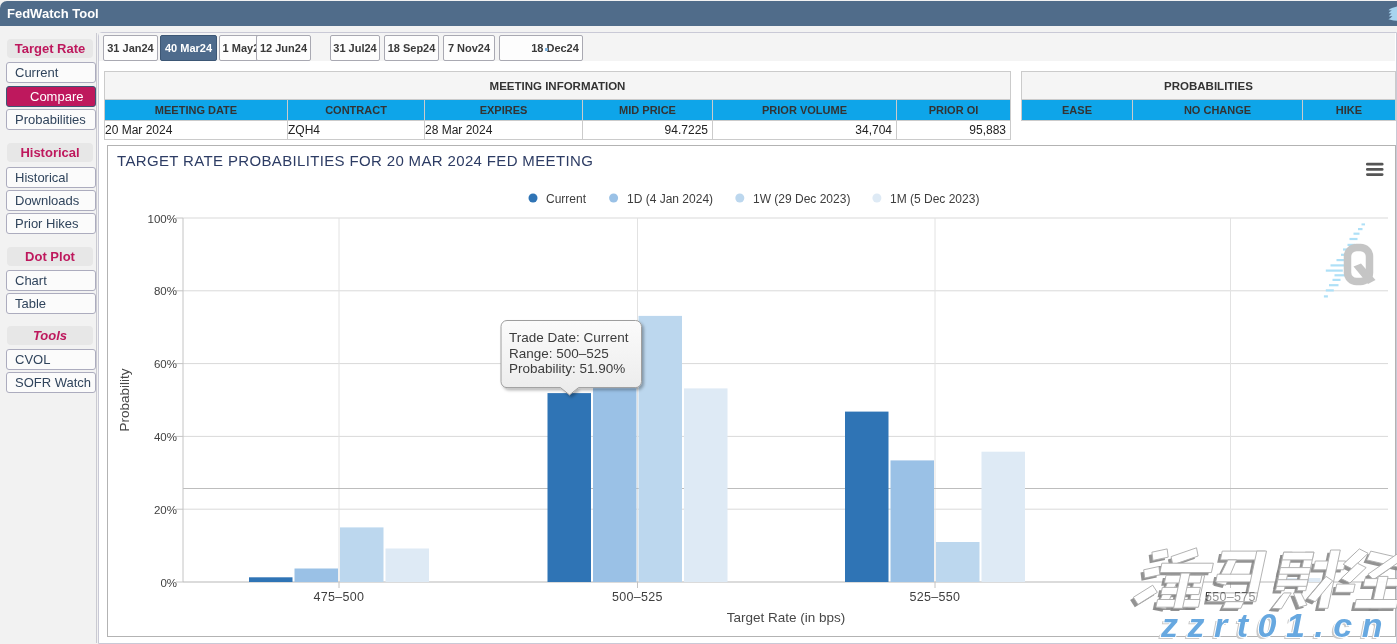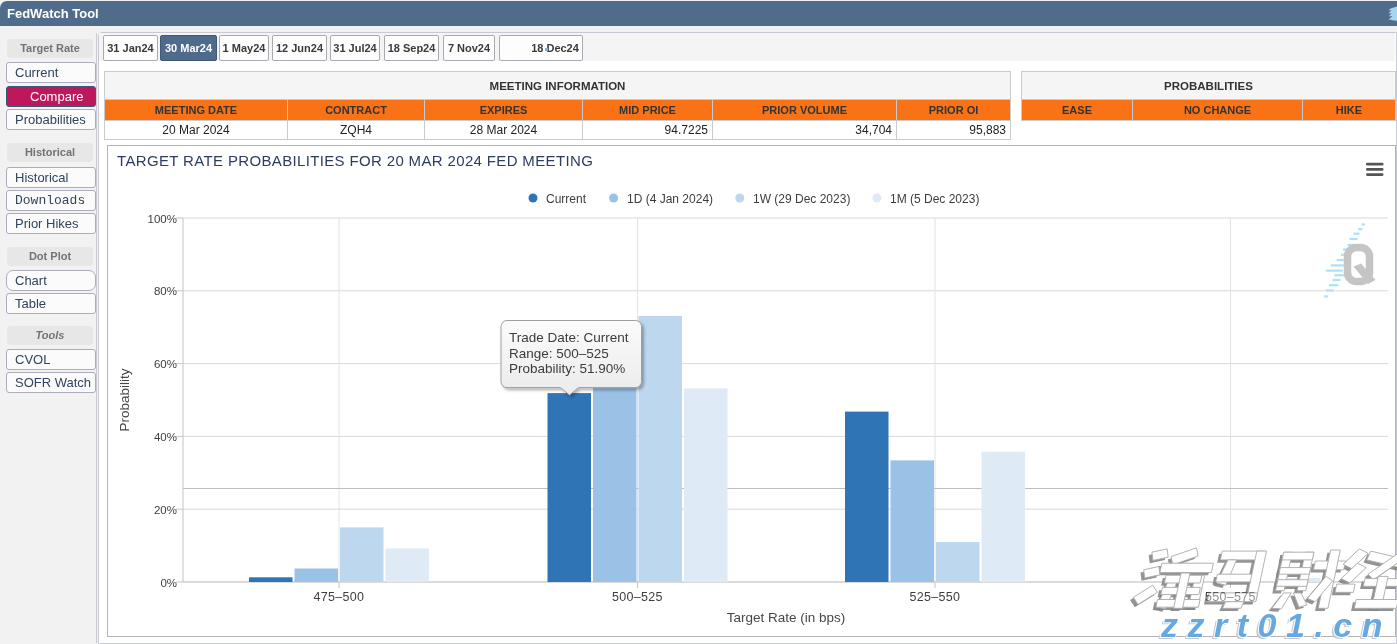--- a/index.html
+++ b/index.html
@@ -4,77 +4,77 @@
 <style>
   html,body{margin:0;padding:0;}
   body{width:1397px;height:644px;overflow:hidden;position:relative;background:#f2f2f2;
        font-family:"Liberation Sans", sans-serif;}
   .abs{position:absolute;}
   
   #topbar{left:0;top:1px;width:1397px;height:24.5px;background:#506c8a;border-top-left-radius:7px;}
   #topbar .t{position:absolute;left:7px;top:4.5px;color:#fff;font-size:13px;font-weight:bold;}
   
   .sbhead{left:7px;width:86px;height:19px;background:#e7e7e7;border-radius:4px;
-          color:#737373;font-size:11px;font-weight:bold;text-align:center;line-height:19px;}
+          color:#be185d;font-size:13px;font-weight:bold;text-align:center;line-height:19px;}
   .sbitem{left:6px;width:90px;height:21px;box-sizing:border-box;background:#fbfbfb;border:1px solid #acacbe;border-radius:3px;
           color:#30445c;font-size:13px;line-height:19px;padding-left:8px;}
   .sbsel{background:#be185d;color:#fff;border-color:#3d5775;padding-left:23px;}
   
   #mainbox{left:98px;top:32px;width:1297px;height:610px;background:#fff;border:1px solid #c9c9d6;border-top-left-radius:4px;}
   #tabstrip{left:99px;top:33px;width:1296px;height:28px;background:#f4f4f4;border-bottom:1px solid #d4d4d4;}
   #sbdiv{left:95.5px;top:33px;width:1px;height:610px;background:#cacad2;}
   
   .tab{top:35px;height:24px;background:#fdfdfd;border:1px solid #a9a9b2;border-radius:2px;
        color:#3a3a3a;font-size:11px;font-weight:bold;text-align:center;line-height:24px;
        white-space:nowrap;overflow:visible;}
   .tabsel{background:#4e6b8c;color:#fff;border-color:#3d5775;}
   
   #tpanel{left:99px;top:61px;width:1297px;height:82px;background:#fff;}
   table{border-collapse:collapse;table-layout:fixed;font-family:"Liberation Sans",sans-serif;padding-left:12px;}
   td,th{border:1px solid #cbcbcb;overflow:hidden;white-space:nowrap;padding:0;}
   .ttitle{background:#f5f5f5;font-size:11.5px;font-weight:bold;color:#333;height:27px;text-align:center;}
-  .thead{background:#f97316;font-size:11px;font-weight:bold;color:#333;height:20px;text-align:center;}
-  .tval{background:#fff;font-size:12px;color:#222;height:18px;text-align:center;}
+  .thead{background:#0ea5e9;font-size:11px;font-weight:bold;color:#333;height:20px;text-align:center;}
+  .tval{background:#fff;font-size:12px;color:#222;height:18px;text-align:left;}
   .r{text-align:right;padding-right:4px;}
   
   #chartbox{left:107px;top:145px;width:1287px;height:490px;background:#fff;border:1px solid #b3b3b3;}
 </style>
 </head>
 <body>
 <div class="abs" id="topbar">
     <div class="t">FedWatch Tool</div>
 <svg style="position:absolute;right:0;top:0;" width="10" height="24" viewBox="0 0 10 24">
 <path d="M10,5.5 L5,7 Q2.5,7.8 1.5,9.2 L4.8,9.6 Q2.6,10.6 1.6,12.2 L4.6,12.4 Q2.8,13.8 1.8,15.6 L5.4,15.0 Q3.6,17.2 1.4,18.2 L6.5,19.5 L10,19.8 Z" fill="#a7d4ef"></path>
 </svg>
   </div>
 
 <div class="abs sbhead" style="top:39px;">Target Rate</div>
 <div class="abs sbitem" style="top:62px;">Current</div>
 <div class="abs sbitem sbsel" style="top:86px;">Compare</div>
 <div class="abs sbitem" style="top:109px;">Probabilities</div>
 <div class="abs sbhead" style="top:143px;">Historical</div>
 <div class="abs sbitem" style="top:167px;">Historical</div>
-<div class="abs sbitem" style="top:190px;font-family:Liberation Mono, monospace;">Downloads</div>
+<div class="abs sbitem" style="top:190px;">Downloads</div>
 <div class="abs sbitem" style="top:213px;">Prior Hikes</div>
 <div class="abs sbhead" style="top:247px;">Dot Plot</div>
-<div class="abs sbitem" style="top:270px;border-radius:7px;">Chart</div>
+<div class="abs sbitem" style="top:270px;">Chart</div>
 <div class="abs sbitem" style="top:293px;">Table</div>
 <div class="abs sbhead" style="top:326px;font-style:italic;">Tools</div>
 <div class="abs sbitem" style="top:349px;">CVOL</div>
 <div class="abs sbitem" style="top:372px;">SOFR Watch</div>
 
 <div class="abs" id="mainbox"></div>
 <div class="abs" id="tabstrip"></div>
 <div class="abs" id="sbdiv"></div>
 <div class="abs" style="left:545px;top:48px;width:3px;height:3px;background:#7ab0dd;z-index:30;"></div>
 
 <div class="abs tab" style="left:103px;width:53px;">31 Jan24</div>
-<div class="abs tab tabsel" style="left:160px;width:55px;">30 Mar24</div>
+<div class="abs tab tabsel" style="left:160px;width:55px;">40 Mar24</div>
 <div class="abs tab" style="left:219px;width:48px;">1 May24</div>
-<div class="abs tab" style="left:272px;width:53px;">12 Jun24</div>
+<div class="abs tab" style="left:256px;width:53px;">12 Jun24</div>
 <div class="abs tab" style="left:330px;width:48px;">31 Jul24</div>
 <div class="abs tab" style="left:384px;width:53px;">18 Sep24</div>
 <div class="abs tab" style="left:443px;width:50px;">7 Nov24</div>
 <div class="abs tab" style="left:499px;width:54px;padding-left:28px;">18 Dec24</div>
 
 <div class="abs" id="tpanel"></div>
 <table class="abs" style="left:104px;top:71px;">
 <colgroup>
       <col style="width:183px">
       <col style="width:137px">

